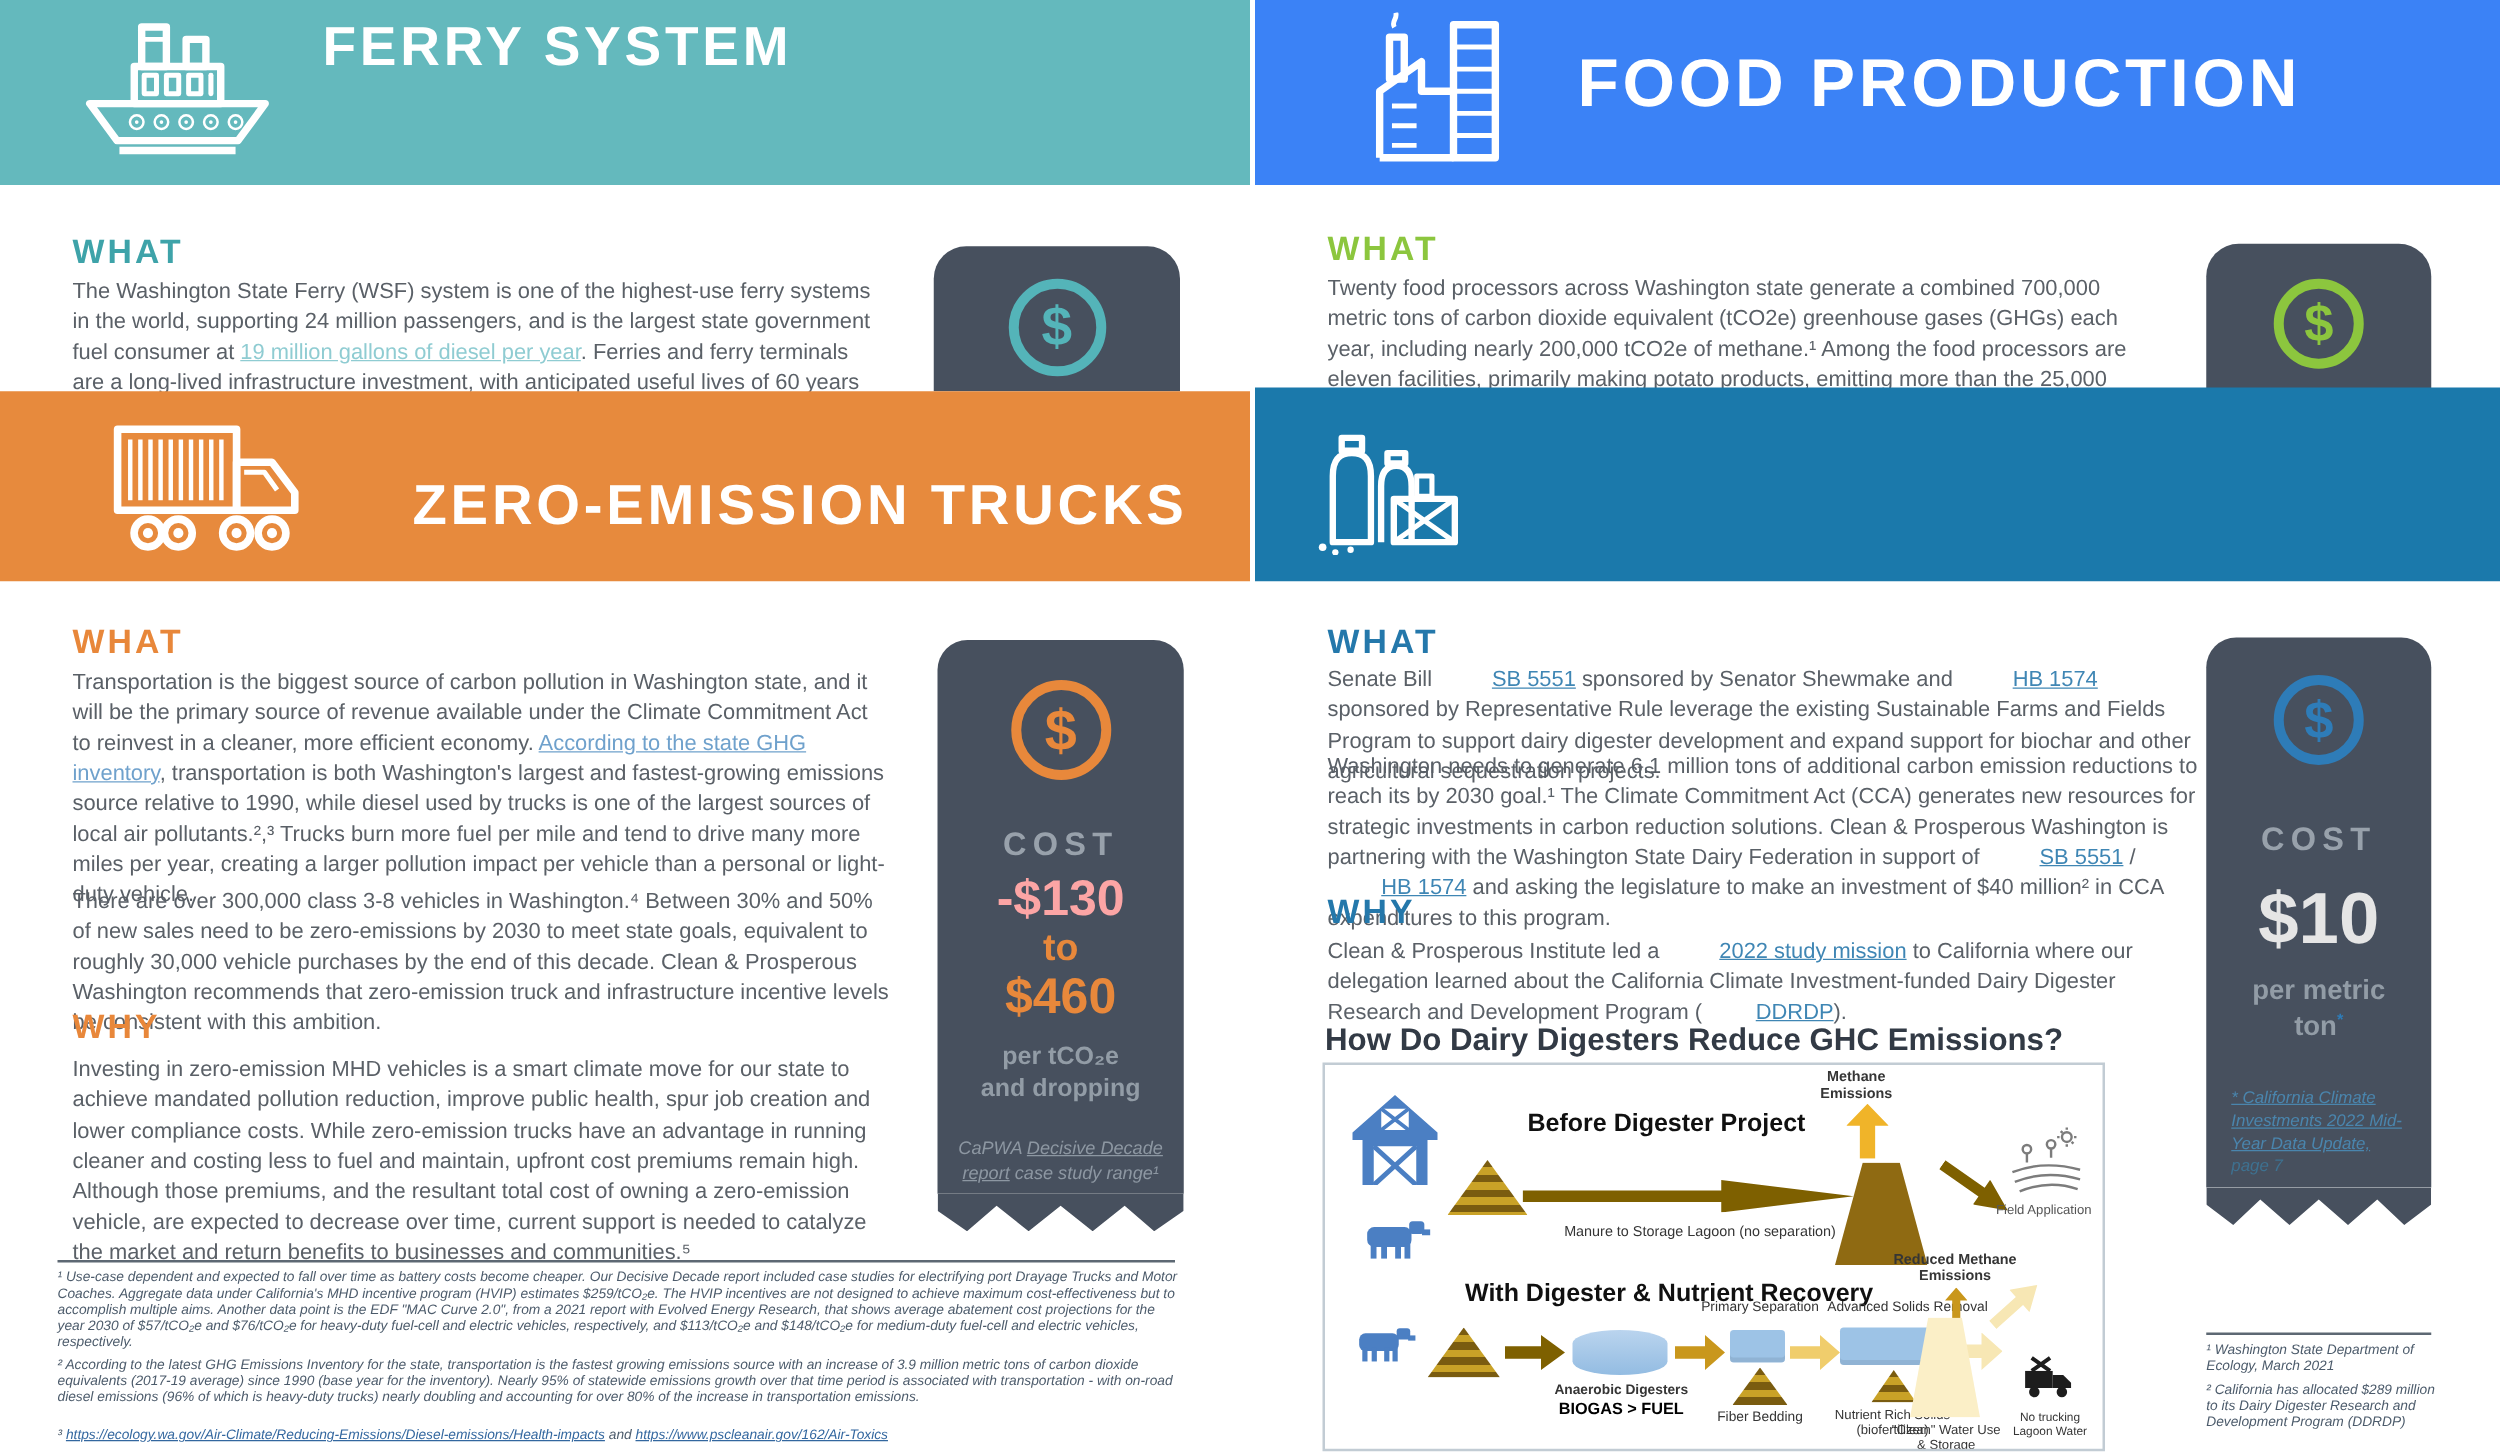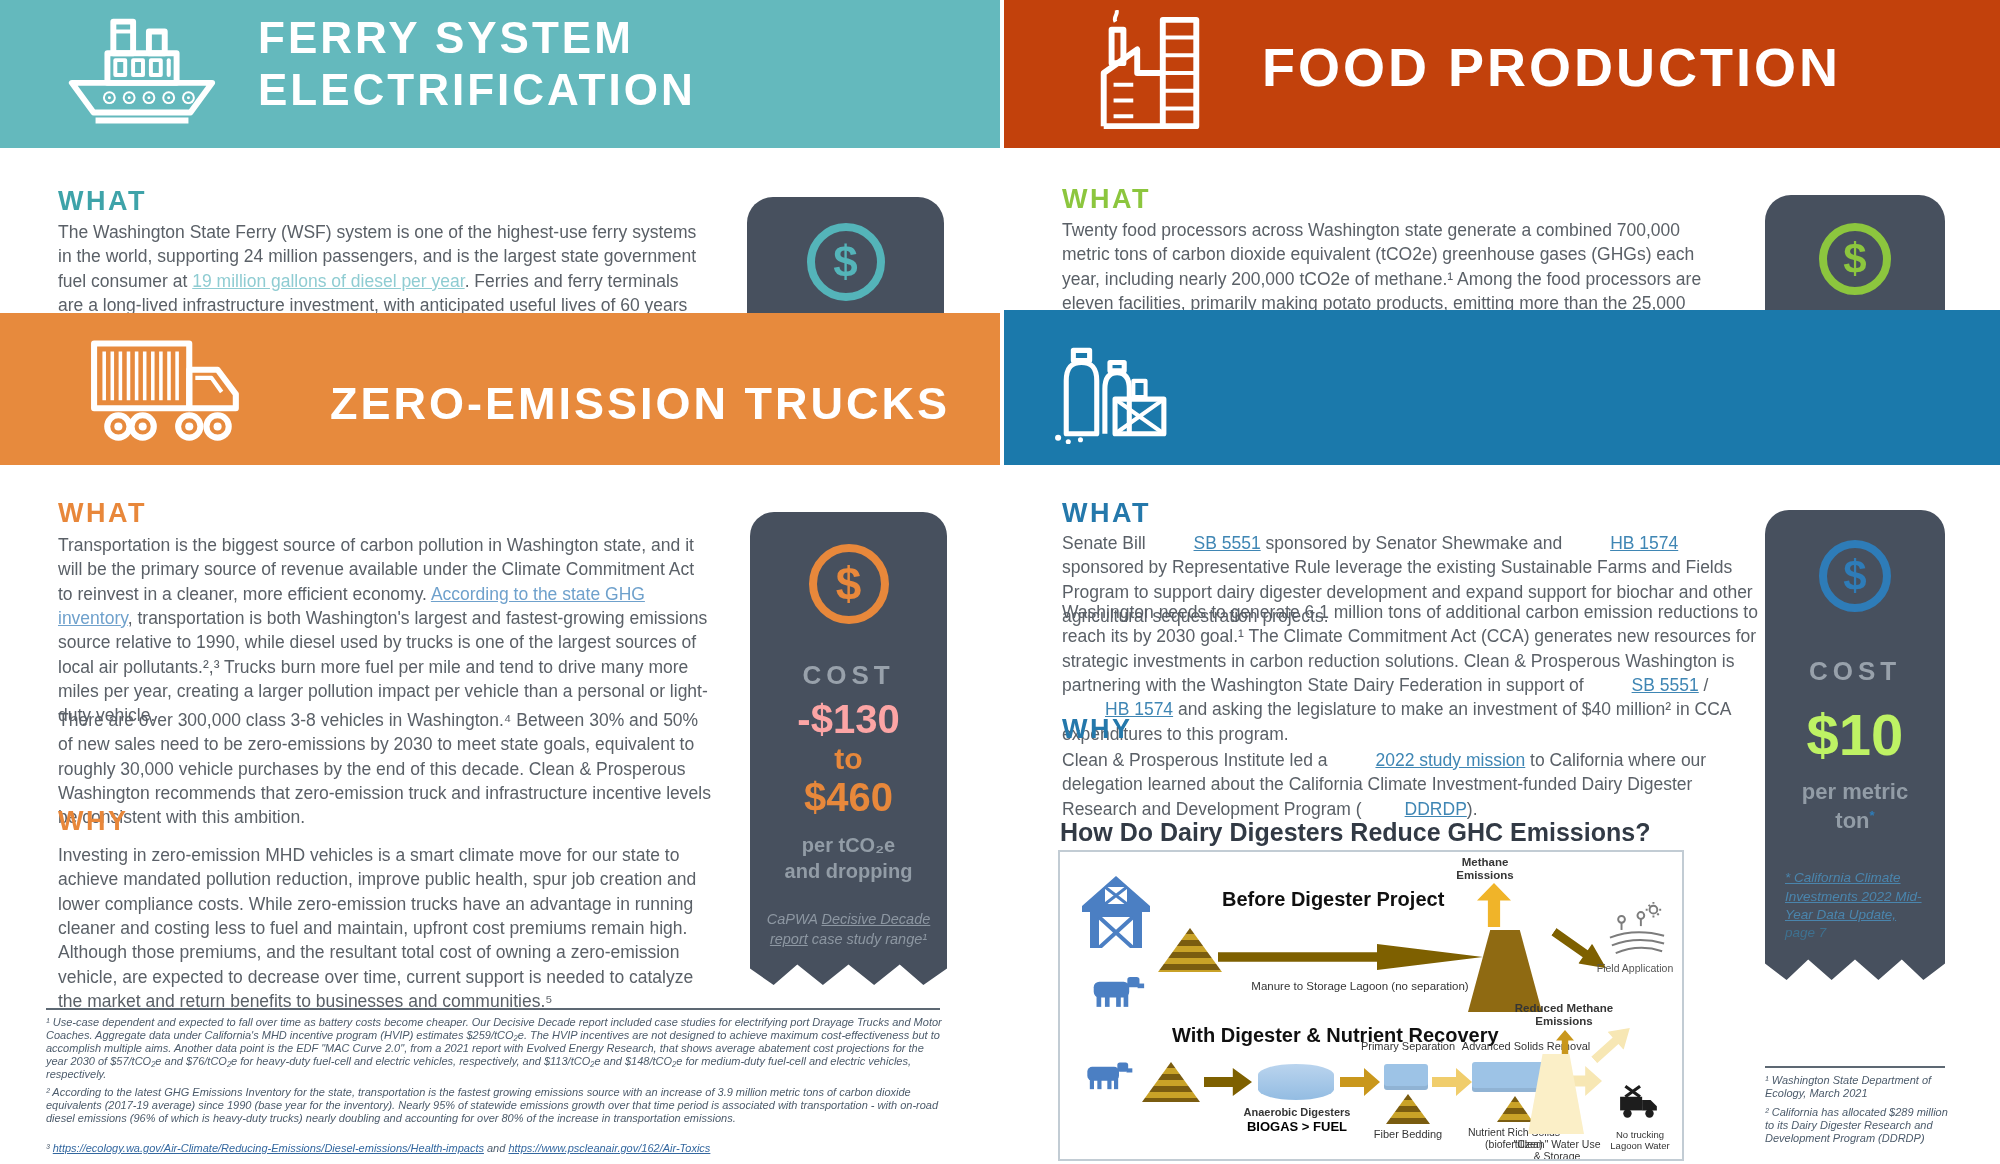--- a/index.html
+++ b/index.html
@@ -76,25 +76,24 @@
       <g fill="none" stroke="#64b9bd" stroke-width="3">
         <circle cx="52" cy="91" r="3"></circle>
           <circle cx="72" cy="91" r="3"></circle>
           <circle cx="92" cy="91" r="3"></circle>
           <circle cx="112" cy="91" r="3"></circle>
           <circle cx="132" cy="91" r="3"></circle>
       </g>
     </svg>
     <div class="band-title" style="left:258px;top:12px;font-size:44px">
       <span style="display:block">FERRY SYSTEM</span>
-      <span style="display:block">ELECTRIFICATION</span>
     </div>
   </div>
 
-  <div class="band" style="left:1004px;top:0;width:996px;height:148px;background:#c2410c">
+  <div class="band" style="left:1004px;top:0;width:996px;height:148px;background:#3b82f6">
     <svg class="abs" style="left:82px;top:10px" width="128" height="126" viewBox="0 0 130 124">
       <g fill="none" stroke="#ffffff" stroke-width="6" stroke-linejoin="round">
         <rect x="78" y="8" width="34" height="108"></rect>
         <path d="M78 26 H112 M78 44 H112 M78 62 H112 M78 80 H112 M78 98 H112" stroke-width="4"></path>
         <path d="M18 116 V62 L52 38 V62 H78"></path>
         <path d="M18 116 H78"></path>
         <rect x="26" y="18" width="12" height="34"></rect>
         <path d="M30 10 c -3 -5 3 -7 1 -12" stroke-width="4"></path>
         <path d="M28 74 H48 M28 90 H48 M28 106 H48" stroke-width="4"></path>
       </g>
@@ -272,21 +271,21 @@
           <circle cx="30" cy="28" r="4"></circle>
         </g>
       <path d="M7 2 L21 12 M21 2 L7 12" stroke="#1d1d1d" stroke-width="3"></path>
     </svg>
     <div class="dlbl" style="left:548px;top:278px;width:64px;font-size:9.5px">No trucking Lagoon Water</div>
   </div>
 
   <div class="ribbon ribbon-blue" style="left:1765px;top:510px;width:180px;height:440px">
     <div class="dcirc" style="border-color:#2e7cb8;color:#2e7cb8;width:72px;height:72px;margin-top:30px;font-size:42px">$</div>
     <div class="cost-lbl" style="margin-top:44px">COST</div>
-    <div class="cost-val" style="margin-top:16px;font-size:58px;color:#bef264">$10</div>
+    <div class="cost-val" style="margin-top:16px;font-size:58px;color:#e5e5e5">$10</div>
     <div class="unit" style="margin-top:10px;font-size:22px">per metric</div>
     <div class="unit" style="font-size:22px"><span>ton</span><span class="sup">*</span></div>
     <div class="src" style="margin:34px 20px 0"><span class="lnk">* California Climate Investments 2022 Mid-Year Data Update,</span><span class="lnk2"> page 7</span></div>
   </div>
 
   <div class="hrline" style="left:1765px;top:1066px;width:180px"></div>
   <div class="fn" style="left:1765px;top:1074px;width:188px"><span>¹ Washington State Department of Ecology, March 2021</span></div>
   <div class="fn" style="left:1765px;top:1106px;width:188px"><span>² California has allocated $289 million to its Dairy Digester Research and Development Program (DDRDP)</span></div>
 
 </div>

